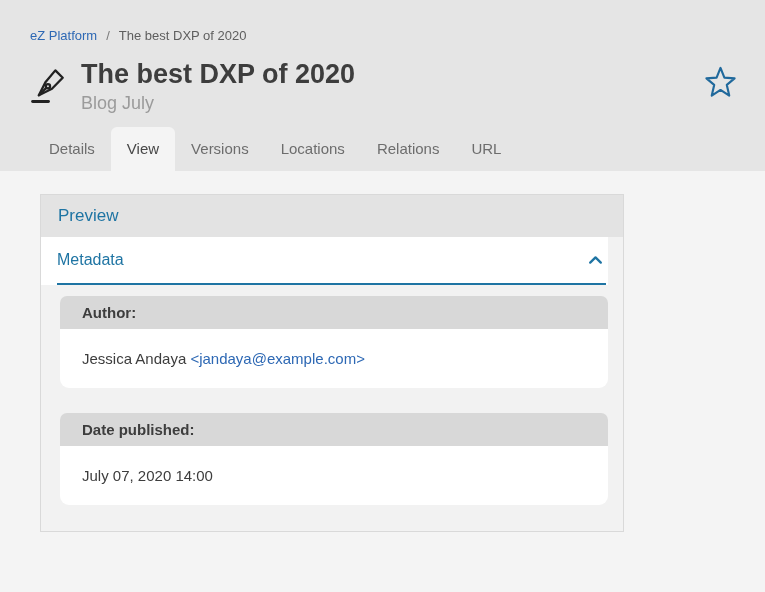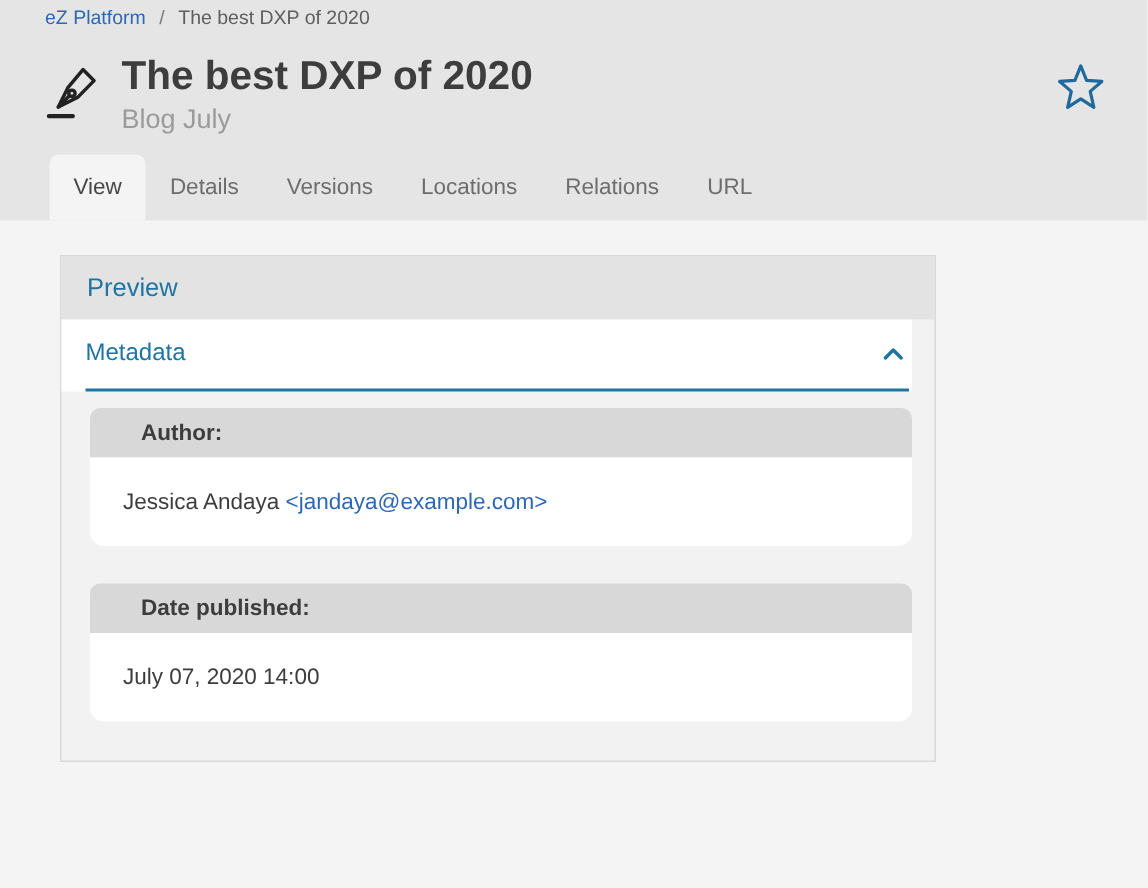--- a/index.html
+++ b/index.html
@@ -4,21 +4,21 @@
 <style>
   html,body{margin:0;padding:0;}
   body{
     width:765px;height:592px;overflow:hidden;
     font-family:"Liberation Sans",sans-serif;
     background:var(--body-bg,#f4f4f4);
     -webkit-font-smoothing:antialiased;
   }
   
   .top{background:var(--header-bg,#e5e5e5);}
-  .breadcrumb{display:flex;align-items:center;gap:9px;padding:0 0 0 30px;font-size:13px;height:22px;}
+  .breadcrumb{display:flex;align-items:center;gap:9px;padding:24px 0 0 30px;font-size:13px;height:22px;}
   .breadcrumb a{color:var(--link,#2d68b4);text-decoration:none;cursor:pointer;}
   .breadcrumb .sep{color:#7a7a7a;}
   .breadcrumb .current{color:#5e5e5e;}
   .title-row{display:flex;align-items:flex-start;padding:13px 28px 0 30px;}
   .pen-wrap{width:38px;height:44px;margin-top:5px;flex:0 0 auto;}
   .title-block{margin-left:13px;}
   h1{margin:0;font-size:27px;line-height:30px;font-weight:700;color:var(--text-dark,#3d3d3d);}
   .subtitle{font-size:18px;color:var(--subtitle,#9b9b9b);margin-top:4px;}
   .star-btn{margin-left:auto;margin-top:7px;background:none;border:none;padding:0;cursor:pointer;line-height:0;}
   
@@ -36,21 +36,21 @@
   .collapse-row{display:flex;align-items:center;justify-content:space-between;
                 border-bottom:2px solid var(--accent,#1e74a3);color:var(--accent,#1e74a3);
                 font-size:16px;cursor:pointer;}
   .collapse-row.r1{height:39px;}
   .collapse-row.r2{height:46px;}
   .collapse-row .chev{line-height:0;margin-right:3px;}
   .fields{padding:11px 0 26px 19px;}
   .field{margin-bottom:25px;}
   .field:last-child{margin-bottom:0;}
   .field-bar{background:var(--field-bar-bg,#d8d8d8);border-radius:7px 7px 0 0;
-             padding:8px 34px;font-size:15px;font-weight:700;color:var(--text-dark,#3d3d3d);}
+             padding:8px 22px;font-size:15px;font-weight:700;color:var(--text-dark,#3d3d3d);}
   .field-value{background:#fff;border-radius:0 0 9px 9px;padding:21px 22px;font-size:15px;color:var(--text-dark,#3d3d3d);}
   .field-value a{color:var(--link,#2d68b4);text-decoration:none;cursor:pointer;}
   svg{display:block;}
 </style>
 </head>
 <body>
 
 <header class="top">
   <nav class="breadcrumb">
     <a>eZ Platform</a>
@@ -74,22 +74,22 @@
     <button class="star-btn" title="">
       <span>
         <svg width="33" height="32" viewBox="0 0 34 32" fill="none" stroke="#20699c" stroke-width="2.2" stroke-linejoin="round">
           <polygon points="17,1.5 21,11.5 31.5,12.2 23.5,19 26,30 17,24.2 8,30 10.5,19 2.5,12.2 13,11.5"></polygon>
         </svg>
       </span>
     </button>
   </div>
 
   <nav class="tabs">
+    <div class="tab">Details</div>
     <div class="tab active">View</div>
-    <div class="tab">Details</div>
     <div class="tab">Versions</div>
     <div class="tab">Locations</div>
     <div class="tab">Relations</div>
     <div class="tab">URL</div>
   </nav>
 </header>
 
 <main>
   <section class="panel">
     <div class="panel-header">Preview</div>

